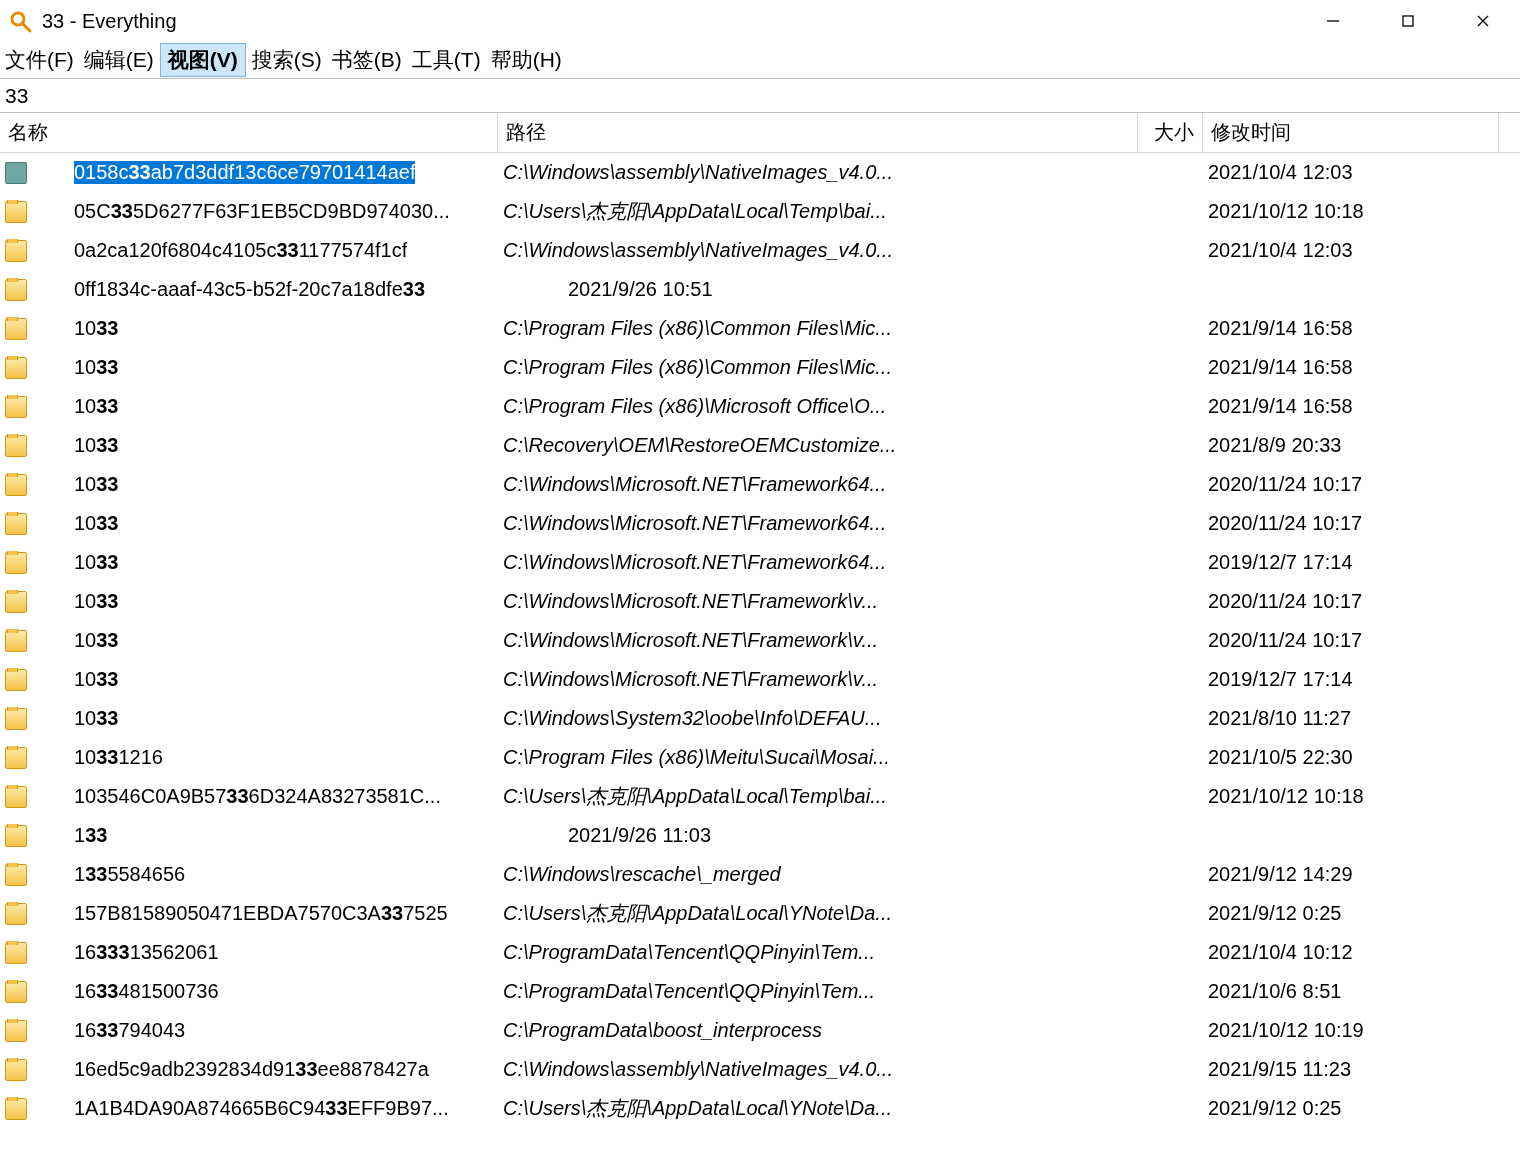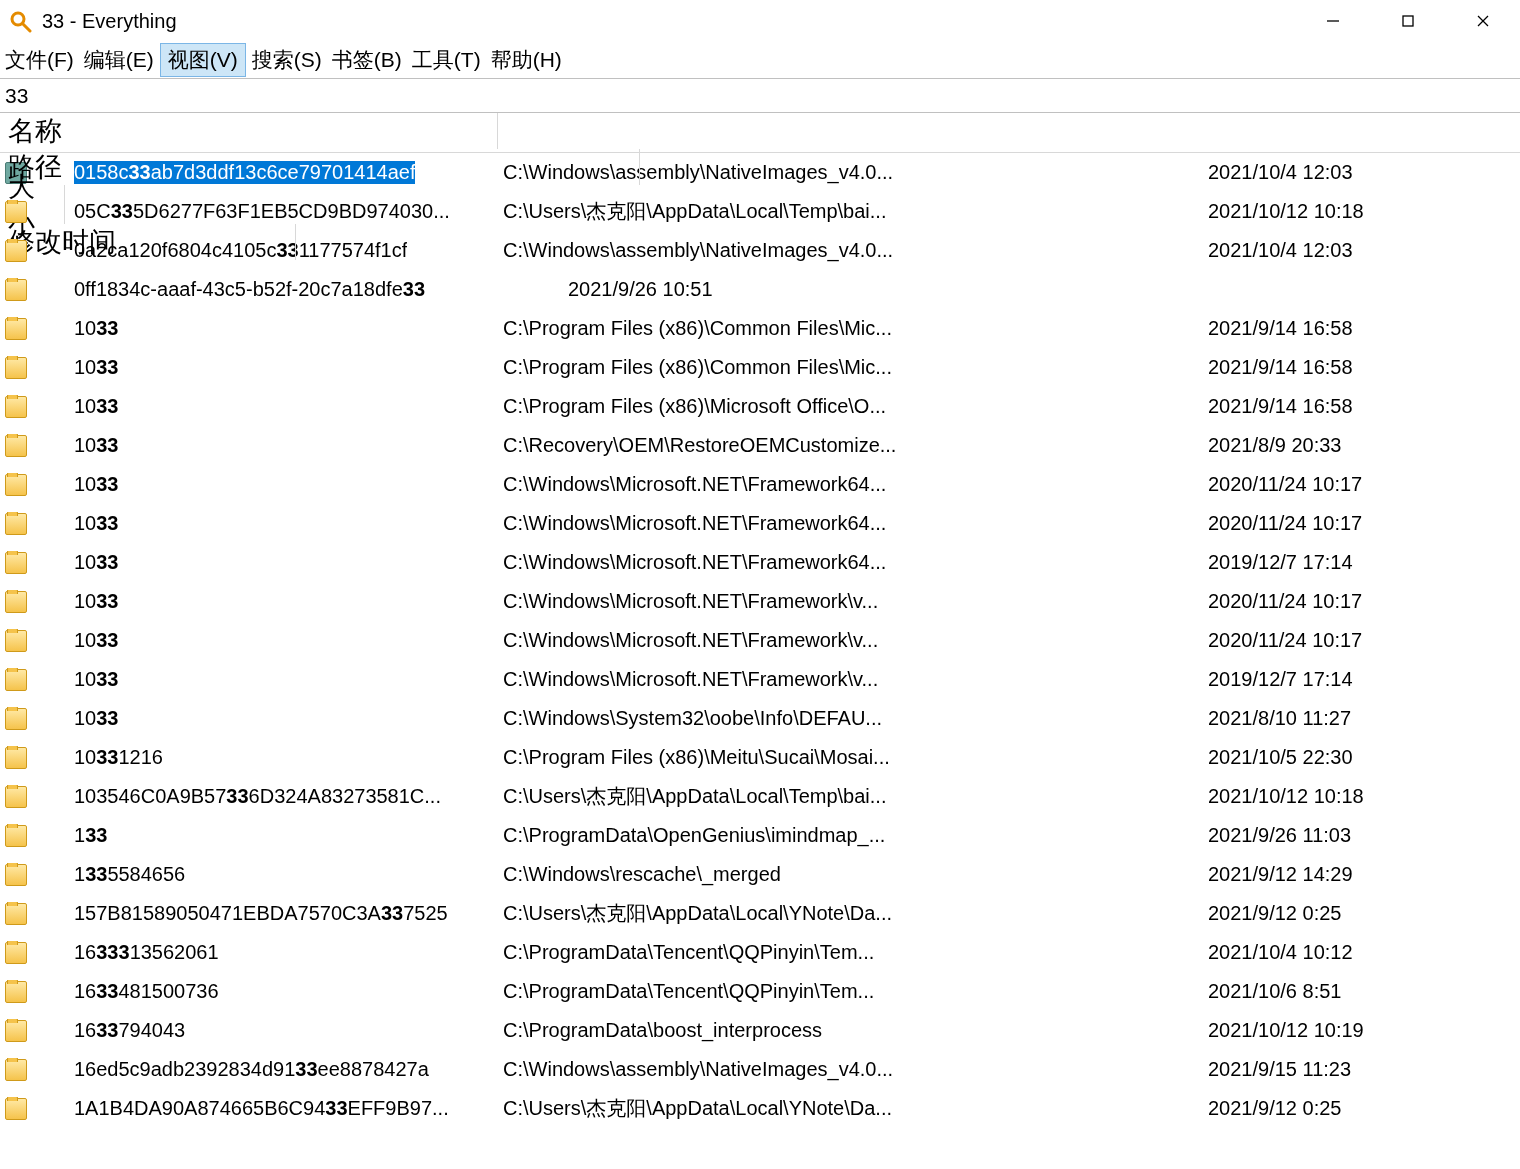--- a/index.html
+++ b/index.html
@@ -5,44 +5,44 @@
   * { box-sizing: border-box; margin: 0; padding: 0; }
   html, body { width: 1520px; height: 1169px; font-family: "Segoe UI","Microsoft YaHei",sans-serif; font-size: 20px; color: #000; background: #fff; overflow: hidden; }
   .titlebar { height: 42px; display: flex; align-items: center; padding-left: 8px; }
   .titlebar .icon { width: 24px; height: 24px; margin-right: 10px; }
   .titlebar .title { font-size: 20px; }
   .winbtns { margin-left: auto; display: flex; }
   .winbtn { width: 75px; height: 42px; display: flex; align-items: center; justify-content: center; }
   .winbtn svg { width: 16px; height: 16px; }
   .menubar { height: 36px; padding: 2px 0; display: flex; align-items: center; font-size: 21px; }
   .menuitem { padding: 3px 4px; margin: 0 1px; }
-  .menuitem.hover { background: #cde6f7; border: 1px solid #7bb6e6; padding: 2px 7px; }
+  .menuitem.hover { background: #cde6f7; border: 1px solid #7bb6e6; padding: 2px 7px; font-weight: bold; }
   .searchbox { border-top: 1px solid #c0c0c0; border-bottom: 1px solid #c0c0c0; height: 35px; }
   .searchbox input { width: 100%; height: 100%; border: none; outline: none; font-size: 21px; padding: 0 5px; font-family: inherit; }
-  .headerrow { height: 40px; border-bottom: 1px solid #d8d8d8; display: flex; align-items: flex-start; font-size: 27px; flex-direction: column; }
+  .headerrow { height: 40px; border-bottom: 1px solid #d8d8d8; display: flex; align-items: flex-start; font-size: 20px; }
   .headerrow .col { padding: 0 8px; border-right: 1px solid #d8d8d8; height: 100%; display: flex; align-items: center; position: relative; }
   .col-name { width: 498px; }
   .col-path { width: 640px; }
   .col-size { width: 65px; justify-content: flex-end; }
   .col-date { width: 296px; }
   .rows { }
   .row { height: 39px; display: flex; align-items: center; }
   .row .col { padding: 0 5px; overflow: hidden; white-space: nowrap; display: flex; align-items: center; }
   .row .col-name { width: 498px; }
   .row .col-path { width: 640px; }
   .row .col-size { width: 65px; justify-content: flex-end; }
   .row .col-date { width: 296px; }
   .row .fileicon { width: 22px; height: 22px; margin-right: 6px; flex-shrink: 0; }
   .row .namecell { overflow: hidden; text-overflow: ellipsis; white-space: nowrap; margin-left: 41px; }
   .row.selected .namecell { background: #0078d7; color: #fff; }
   .namecell b { font-weight: 700; }
   .folder-icon { background: linear-gradient(#ffe9a6,#f5c34b); border: 1px solid #cf9a1a; border-radius: 2px; position: relative; }
   .folder-icon::before { content: ""; position: absolute; top: -3px; left: 1px; width: 9px; height: 4px; background: #f5c34b; border: 1px solid #cf9a1a; border-bottom: none; border-radius: 2px 2px 0 0; }
   .dll-icon { background: #6fa8a0; border: 1px solid #4a7c75; border-radius: 2px; }
-  .truncate { overflow: hidden; text-overflow: ellipsis; white-space: nowrap; max-width: 100%; display: inline-block; }
+  .truncate { overflow: hidden; text-overflow: ellipsis; white-space: nowrap; max-width: 100%; display: inline-block; font-style: italic; }
 </style>
 </head>
 <body>
 
 <div class="titlebar">
   <span class="icon">
     <svg viewBox="0 0 24 24">
         <circle cx="10" cy="10" r="6" fill="none" stroke="#e48b00" stroke-width="3"></circle>
         <line x1="15" y1="15" x2="22" y2="22" stroke="#e48b00" stroke-width="3" stroke-linecap="round"></line>
       </svg>
@@ -280,23 +280,20 @@
         <span class="truncate">C:\Users\杰克阳\AppData\Local\Temp\bai...</span>
       </div>
       <div class="col col-size"></div>
       <div class="col col-date">2021/10/12 10:18</div>
     </div>
     <div class="row">
       <div class="col col-name">
         <span class="fileicon folder-icon"></span>
         <span class="namecell">1<b>33</b></span>
       </div>
-      <div class="col col-path">
-        <span class="truncate">C:\ProgramData\OpenGenius\imindmap_...</span>
-      </div>
       <div class="col col-size"></div>
       <div class="col col-date">2021/9/26 11:03</div>
     </div>
     <div class="row">
       <div class="col col-name">
         <span class="fileicon folder-icon"></span>
         <span class="namecell">1<b>33</b>5584656</span>
       </div>
       <div class="col col-path">
         <span class="truncate">C:\Windows\rescache\_merged</span>

